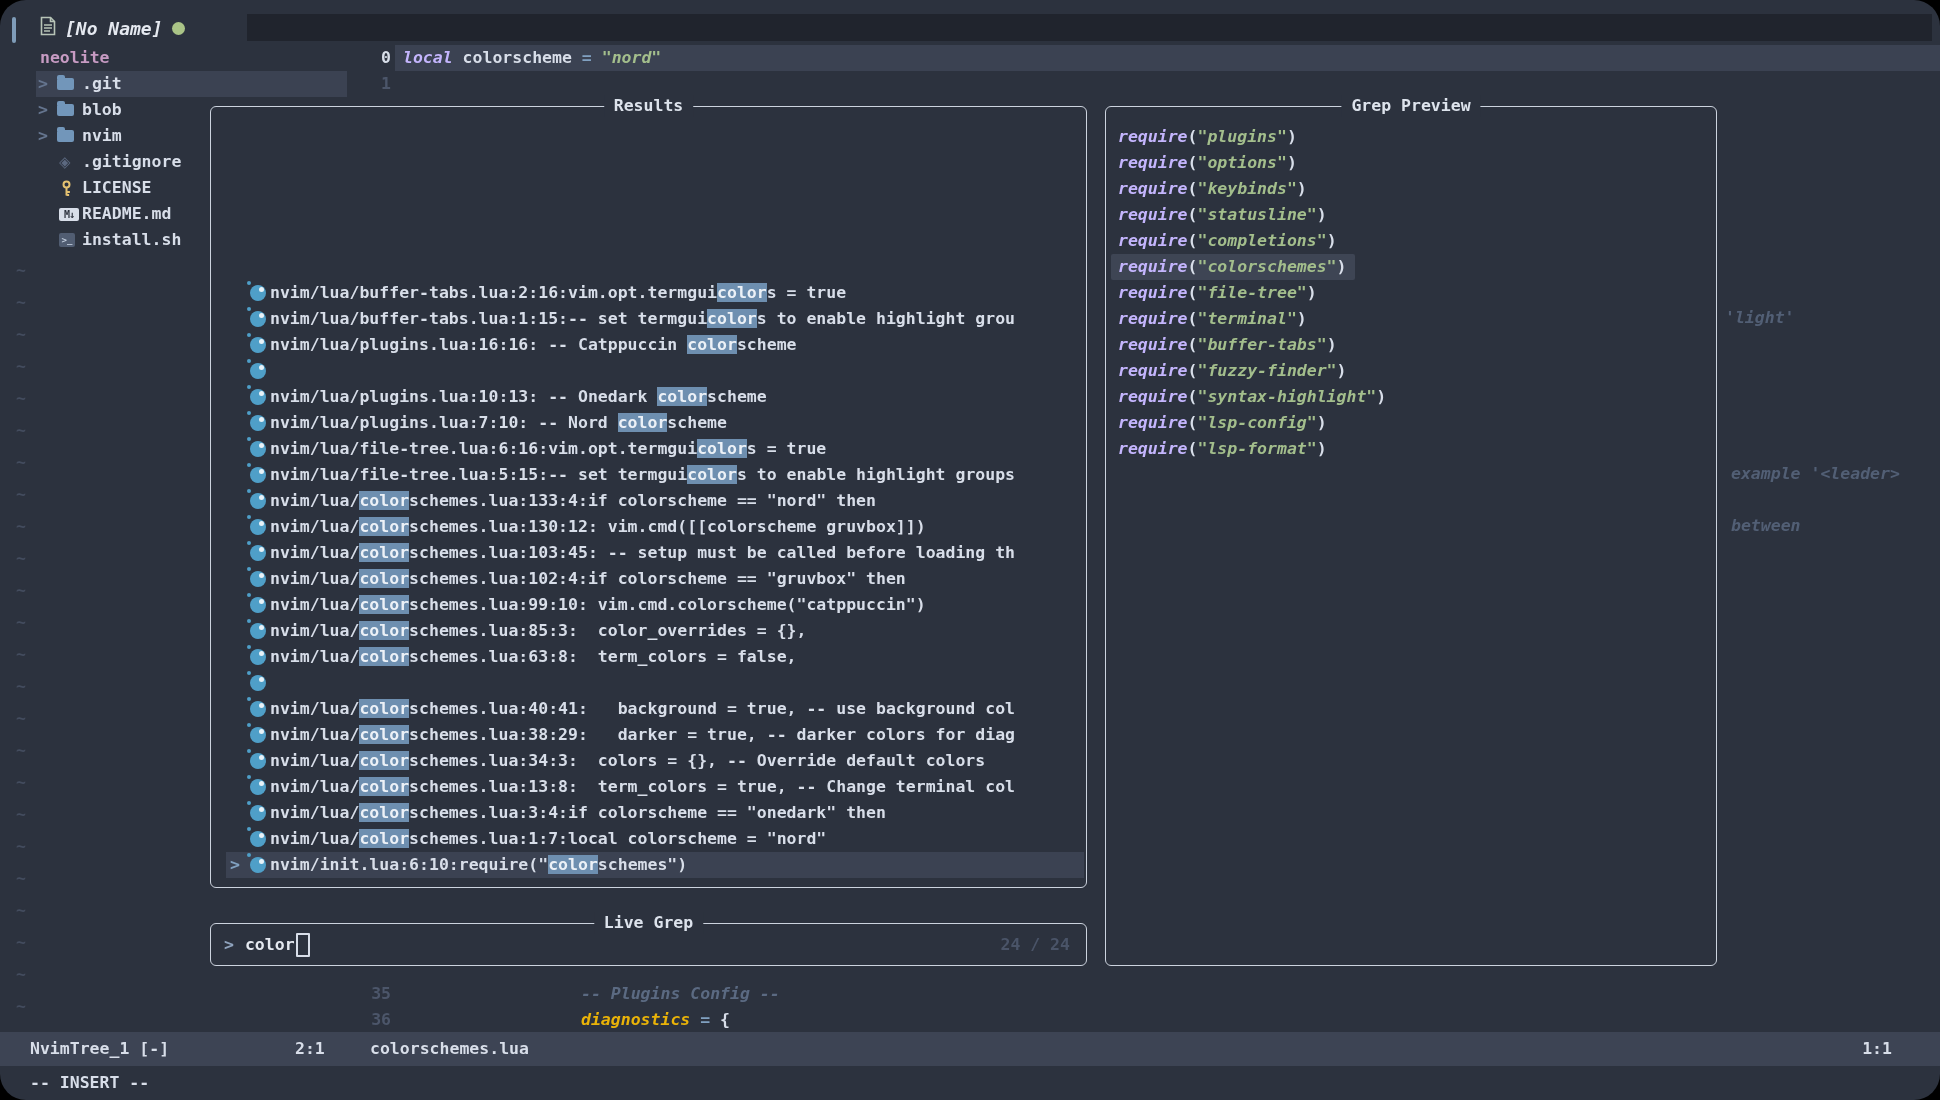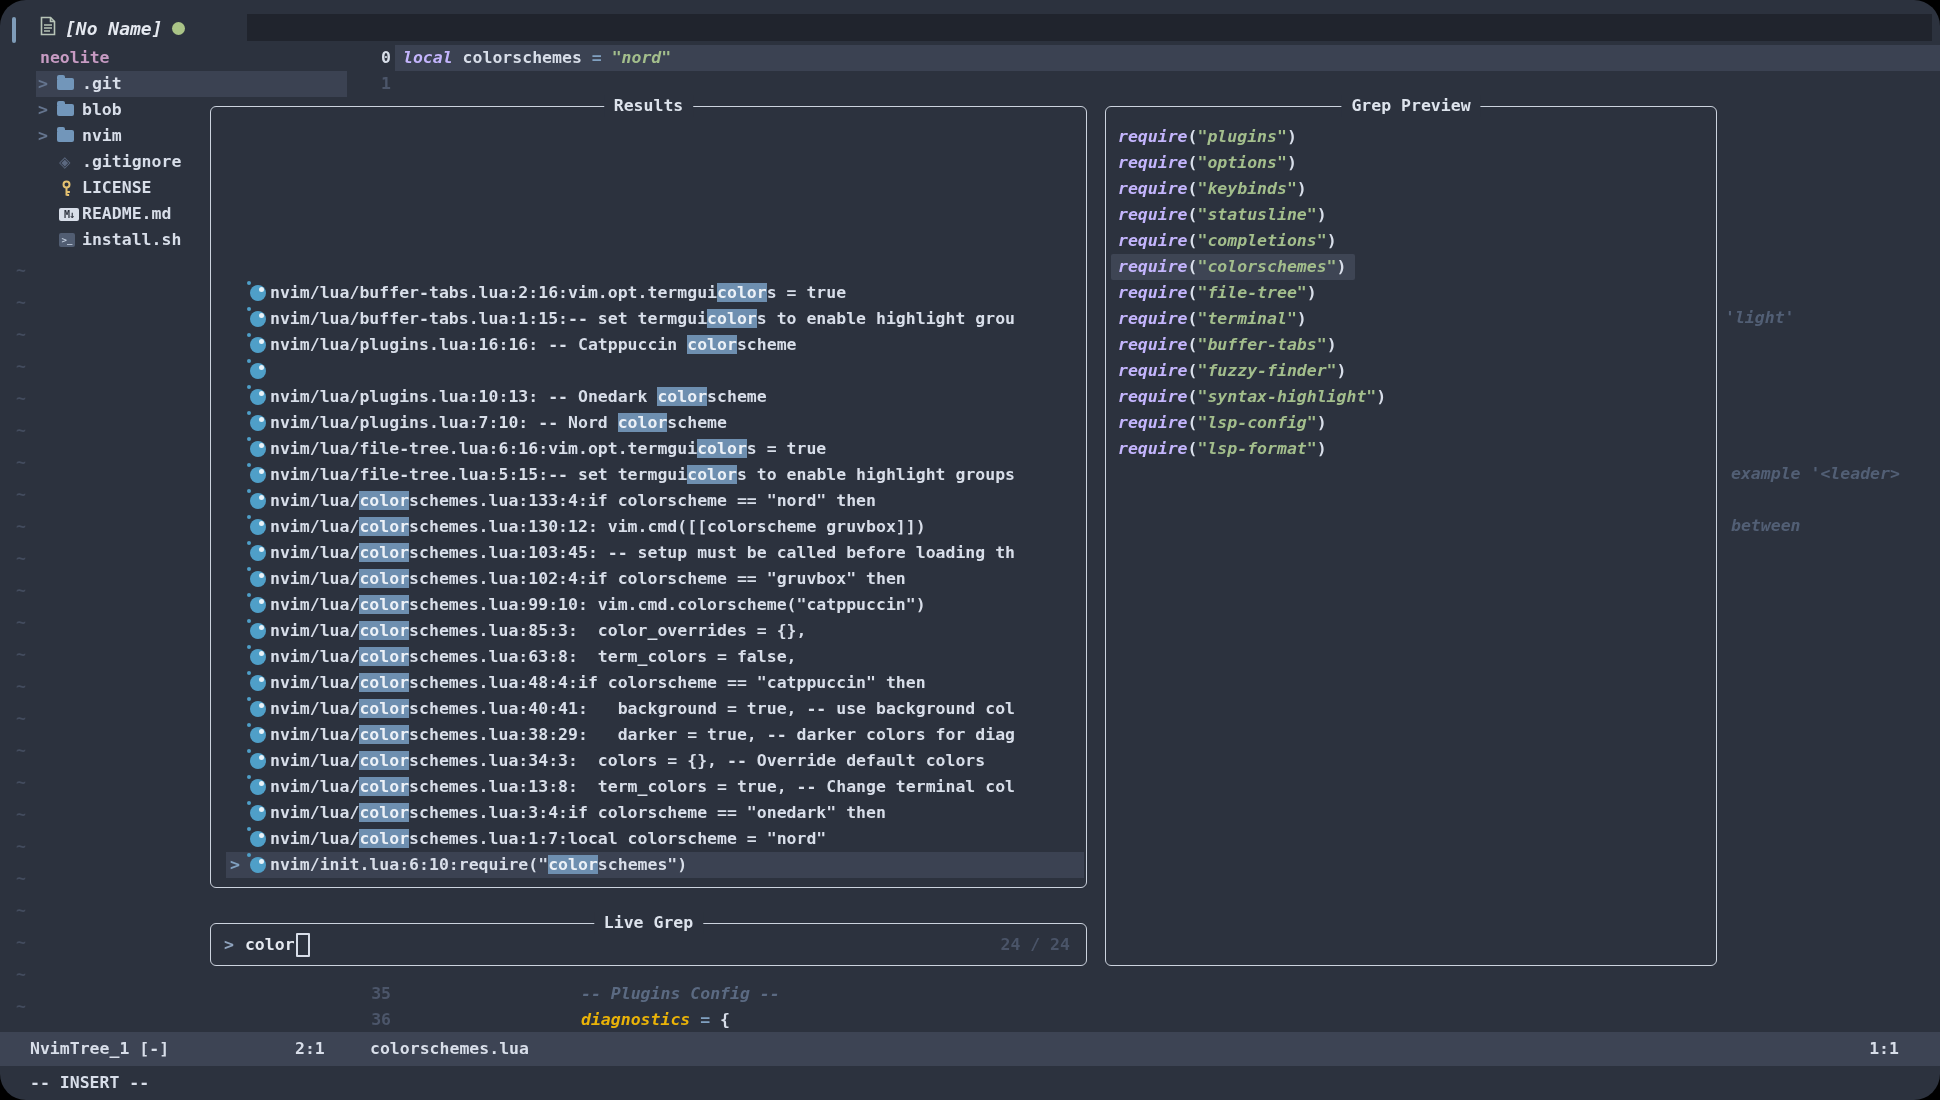--- a/index.html
+++ b/index.html
@@ -88,21 +88,21 @@
           <path d="M4 9 h8 M4 12 h8 M4 15 h6" stroke="#b7c4b7" stroke-width="1.3"></path>
         </svg>
     </span>
     <span class="tab-title">[No Name]</span>
     <span class="mod-dot"></span>
   </div>
   <div class="tabfill"></div>
 
   <div class="cursorline-band"></div>
   <span class="linenr current t" style="left:339px;top:45px;">0</span>
-  <span class="t" id="cursorline-code" style="left:403px;top:45px;"><span class="tok-keyword">local </span><span class="tok-plain">colorschemes </span><span class="tok-operator">= </span><span class="tok-string">"nord"</span></span>
+  <span class="t" id="cursorline-code" style="left:403px;top:45px;"><span class="tok-keyword">local </span><span class="tok-plain">colorscheme </span><span class="tok-operator">= </span><span class="tok-string">"nord"</span></span>
   <span class="linenr t" style="left:339px;top:71px;">1</span>
 
   <span class="t root-label">neolite</span>
   <div id="filetree">
       <div class="tree-row selected" style="top: 71px;">
         <span class="tree-arrow">&gt;</span>
         <span class="tree-icon">
           <span class="folder-glyph"></span>
         </span>
         <span class="tree-label">.git</span>
@@ -245,21 +245,20 @@
         <div class="rrow">
           <span class="lua-icon"></span>
           <span class="rtext">nvim/lua/<span class="match">color</span>schemes.lua:85:3:  color_overrides = {},</span>
         </div>
         <div class="rrow">
           <span class="lua-icon"></span>
           <span class="rtext">nvim/lua/<span class="match">color</span>schemes.lua:63:8:  term_colors = false,</span>
         </div>
         <div class="rrow">
           <span class="lua-icon"></span>
-          <span class="rtext">nvim/lua/<span class="match">color</span>schemes.lua:48:4:if colorscheme == "catppuccin" then</span>
         </div>
         <div class="rrow">
           <span class="lua-icon"></span>
           <span class="rtext">nvim/lua/<span class="match">color</span>schemes.lua:40:41:   background = true, -- use background col</span>
         </div>
         <div class="rrow">
           <span class="lua-icon"></span>
           <span class="rtext">nvim/lua/<span class="match">color</span>schemes.lua:38:29:   darker = true, -- darker colors for diag</span>
         </div>
         <div class="rrow">
@@ -312,17 +311,17 @@
       <span class="lg-query">color</span>
       <span class="lg-cursor"></span>
     </div>
     <span class="lg-counter">24 / 24</span>
   </div>
 
   <div id="statusline">
     <span class="t sl-bold" style="left:30px;">NvimTree_1 [-]</span>
     <span class="t sl-bold" style="left:295px;">2:1</span>
     <span class="t" style="left:370px;">colorschemes.lua</span>
-    <span class="t sl-bold" style="right:41px;text-align:center;">1:1</span>
+    <span class="t sl-bold" style="right:48px;text-align:center;">1:1</span>
   </div>
   <span class="t" id="cmdline">-- INSERT --</span>
 
 </div>
 
 </body></html>

